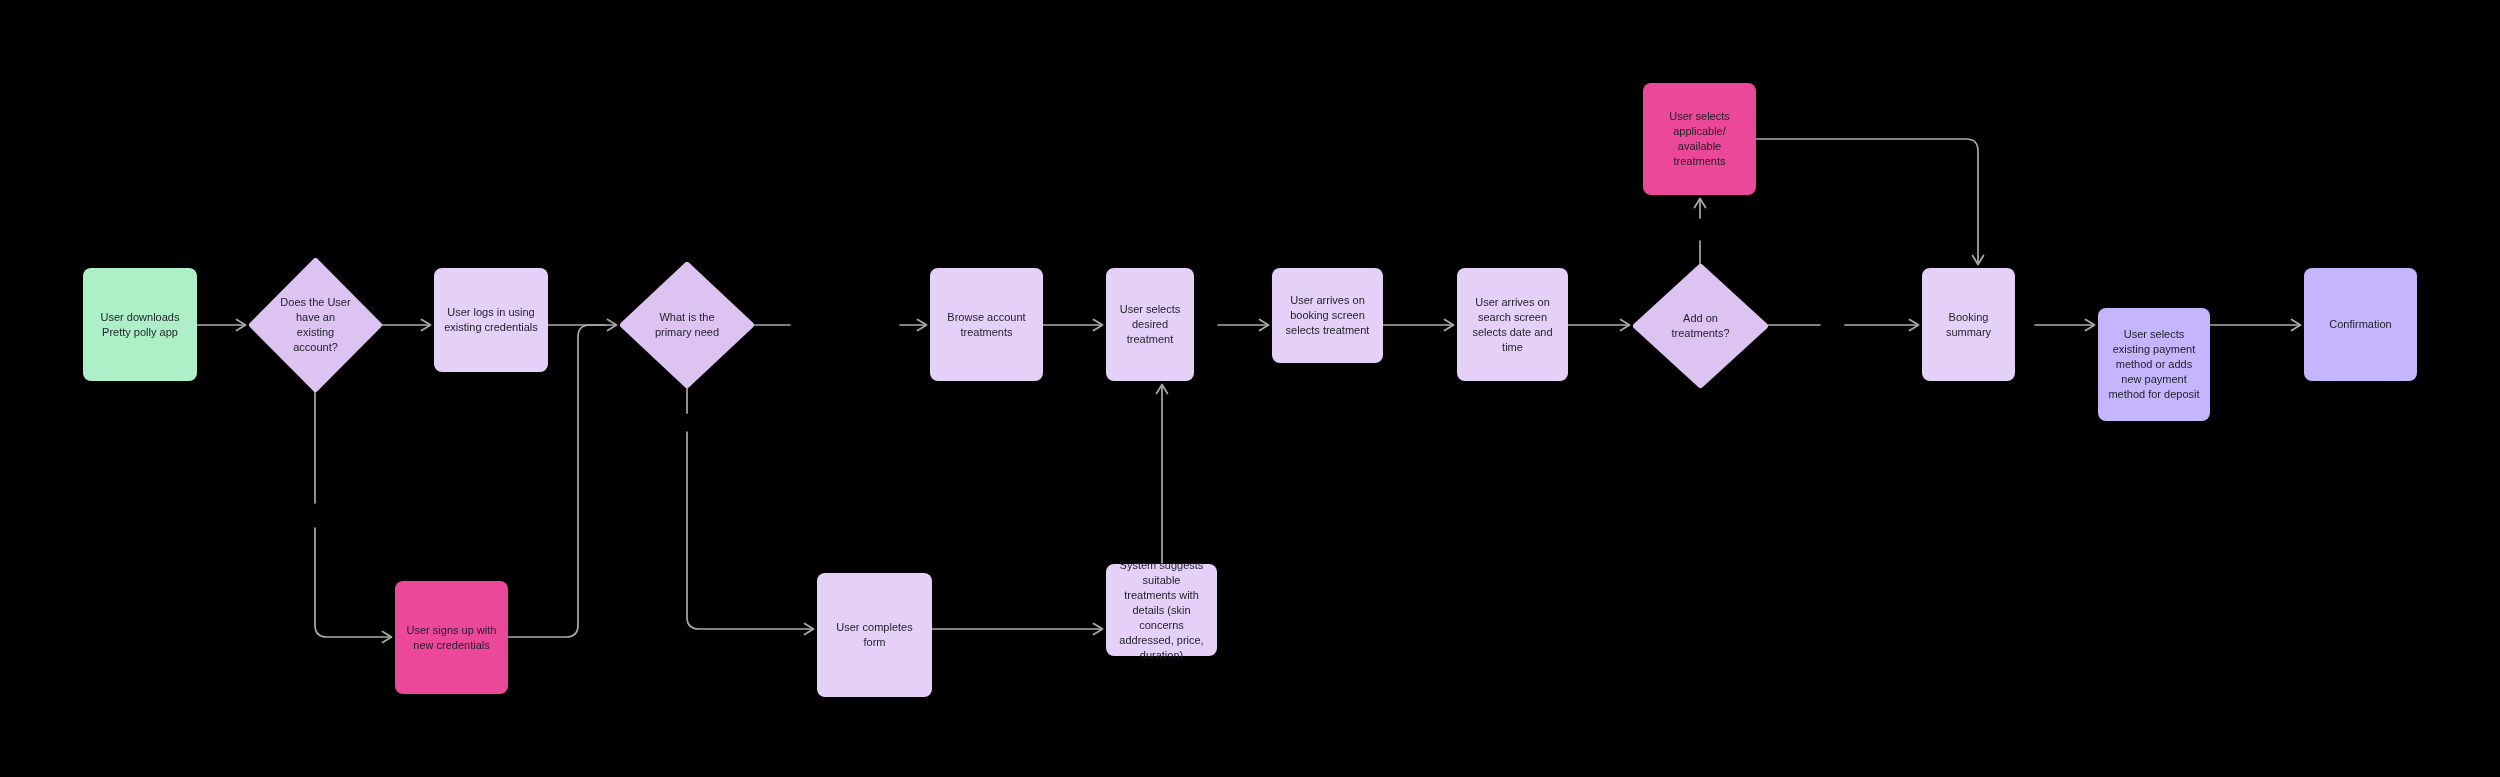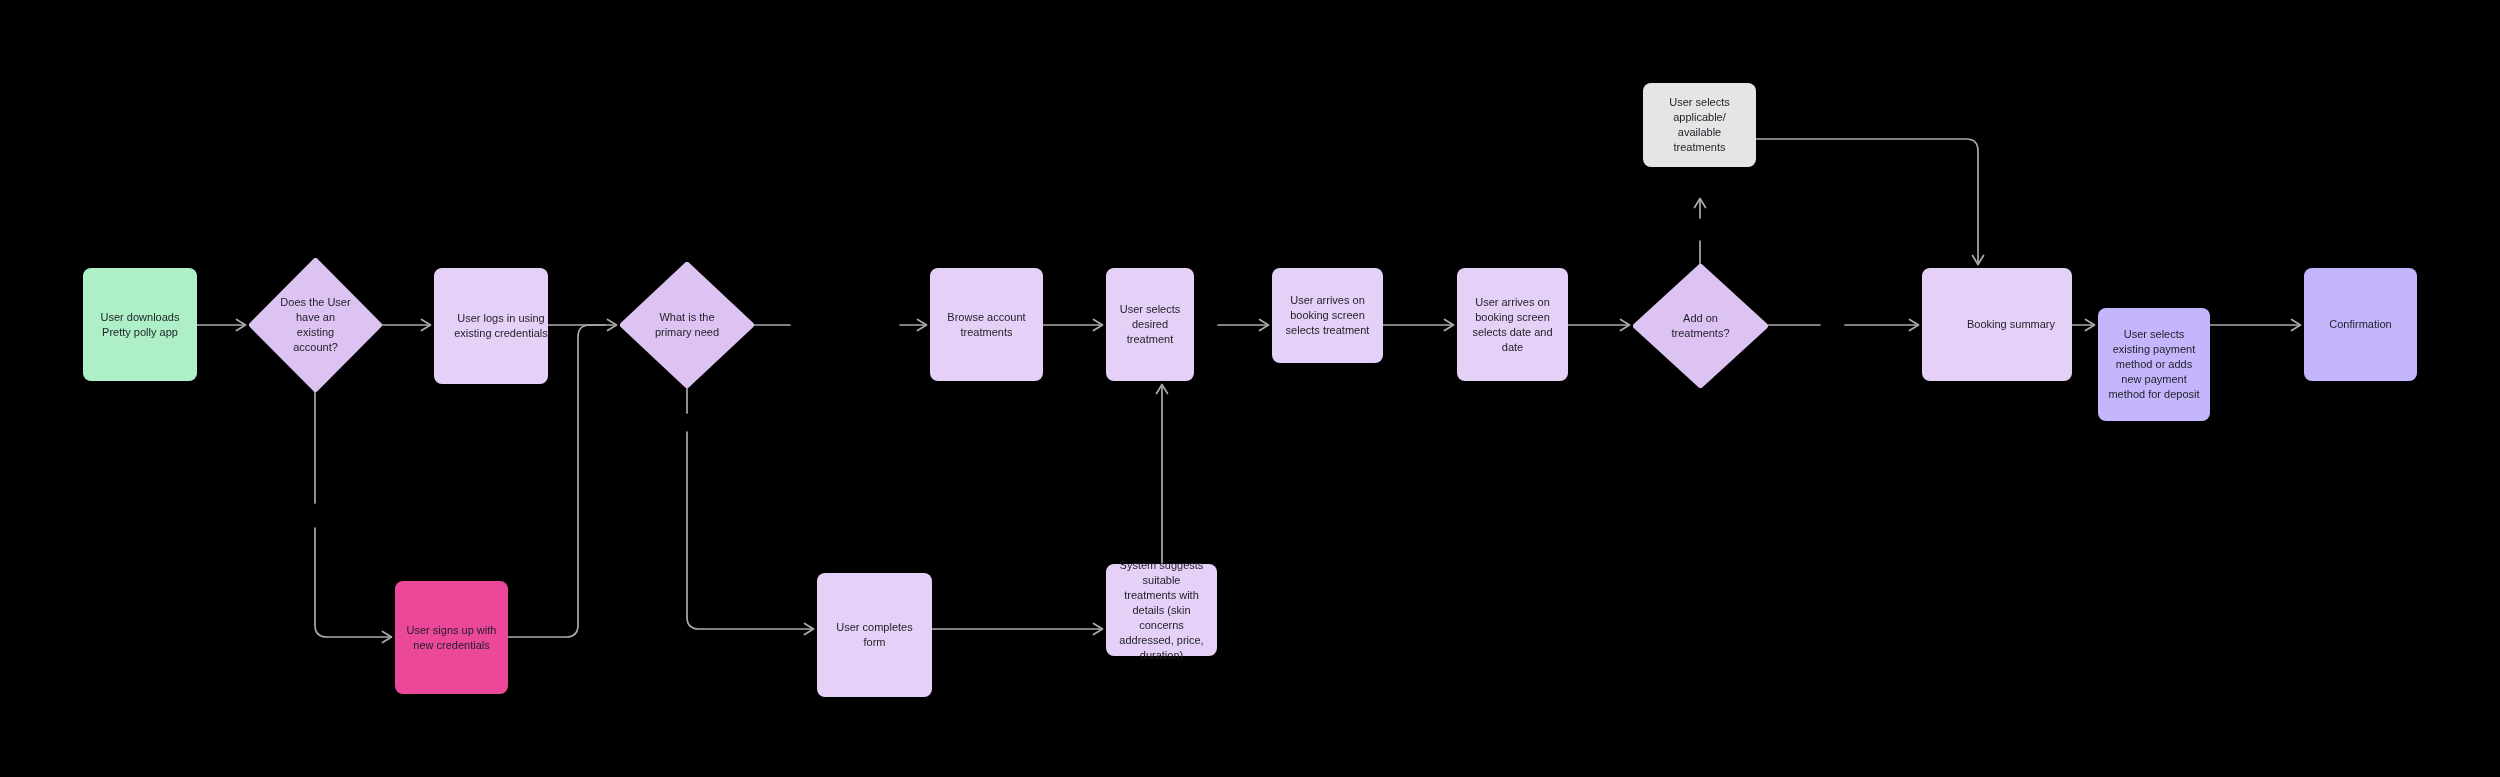--- a/index.html
+++ b/index.html
@@ -85,51 +85,51 @@
   <div id="node-layer">
       <div class="node rect" style="left: 83px; top: 268px; width: 114px; height: 113px; background: rgb(173, 240, 199);">
         <div class="label" style="color: rgb(30, 31, 38);">User downloads Pretty polly app</div>
       </div>
       <div class="node diamond" style="left: 249px; top: 258px; width: 133px; height: 134px;">
         <svg class="shape-svg" viewBox="0 0 133 134">
           <polygon points="66.5,3 130,67 66.5,131 3,67" fill="#DCC3F2" stroke="#DCC3F2" stroke-width="6" stroke-linejoin="round"></polygon>
         </svg>
         <div class="label" style="color: rgb(30, 31, 38);">Does the User have an existing account?</div>
       </div>
-      <div class="node rect" style="left: 434px; top: 268px; width: 114px; height: 116px; background: rgb(229, 208, 247); justify-content: flex-end;">
+      <div class="node rect" style="left: 434px; top: 268px; width: 114px; height: 104px; background: rgb(229, 208, 247);">
         <div class="label" style="color: rgb(30, 31, 38);">User logs in using existing credentials</div>
       </div>
       <div class="node diamond" style="left: 620px; top: 262px; width: 134px; height: 126px;">
         <svg class="shape-svg" viewBox="0 0 134 126">
           <polygon points="67,3 131,63 67,123 3,63" fill="#DCC3F2" stroke="#DCC3F2" stroke-width="6" stroke-linejoin="round"></polygon>
         </svg>
         <div class="label" style="color: rgb(30, 31, 38);">What is the primary need</div>
       </div>
       <div class="node rect" style="left: 930px; top: 268px; width: 113px; height: 113px; background: rgb(229, 208, 247);">
         <div class="label" style="color: rgb(30, 31, 38);">Browse account treatments</div>
       </div>
       <div class="node rect" style="left: 1106px; top: 268px; width: 88px; height: 113px; background: rgb(229, 208, 247);">
         <div class="label" style="color: rgb(30, 31, 38);">User selects desired treatment</div>
       </div>
       <div class="node rect" style="left: 1272px; top: 268px; width: 111px; height: 95px; background: rgb(229, 208, 247);">
         <div class="label" style="color: rgb(30, 31, 38);">User arrives on booking screen selects treatment</div>
       </div>
       <div class="node rect" style="left: 1457px; top: 268px; width: 111px; height: 113px; background: rgb(229, 208, 247);">
-        <div class="label" style="color: rgb(30, 31, 38);">User arrives on booking screen selects date and date</div>
+        <div class="label" style="color: rgb(30, 31, 38);">User arrives on search screen selects date and time</div>
       </div>
       <div class="node diamond" style="left: 1633px; top: 264px; width: 135px; height: 124px;">
         <svg class="shape-svg" viewBox="0 0 135 124">
           <polygon points="67.5,3 132,62 67.5,121 3,62" fill="#DCC3F2" stroke="#DCC3F2" stroke-width="6" stroke-linejoin="round"></polygon>
         </svg>
         <div class="label" style="color: rgb(30, 31, 38);">Add on treatments?</div>
       </div>
-      <div class="node rect" style="left: 1643px; top: 83px; width: 113px; height: 84px; background: #e5e5e5;">
+      <div class="node rect" style="left: 1643px; top: 83px; width: 113px; height: 112px; background: #ec4899;">
         <div class="label" style="color: rgb(30, 31, 38);">User selects applicable/ available treatments</div>
       </div>
-      <div class="node rect" style="left: 1922px; top: 268px; width: 122px; height: 113px; background: rgb(229, 208, 247); padding-left: 28px;">
+      <div class="node rect" style="left: 1922px; top: 268px; width: 93px; height: 113px; background: rgb(229, 208, 247);">
         <div class="label" style="color: rgb(30, 31, 38);">Booking summary</div>
       </div>
       <div class="node rect" style="left: 2098px; top: 268px; width: 112px; height: 113px; background: #c4b5fd; margin-top: 40px;">
         <div class="label" style="color: rgb(30, 31, 38);">User selects existing payment method or adds new payment method for deposit</div>
       </div>
       <div class="node rect" style="left: 2304px; top: 268px; width: 113px; height: 113px; background: #c4b5fd;">
         <div class="label" style="color: rgb(30, 31, 38);">Confirmation</div>
       </div>
       <div class="node rect" style="left: 395px; top: 581px; width: 113px; height: 113px; background: #ec4899;">
         <div class="label" style="color: rgb(30, 31, 38);">User signs up with new credentials</div>

